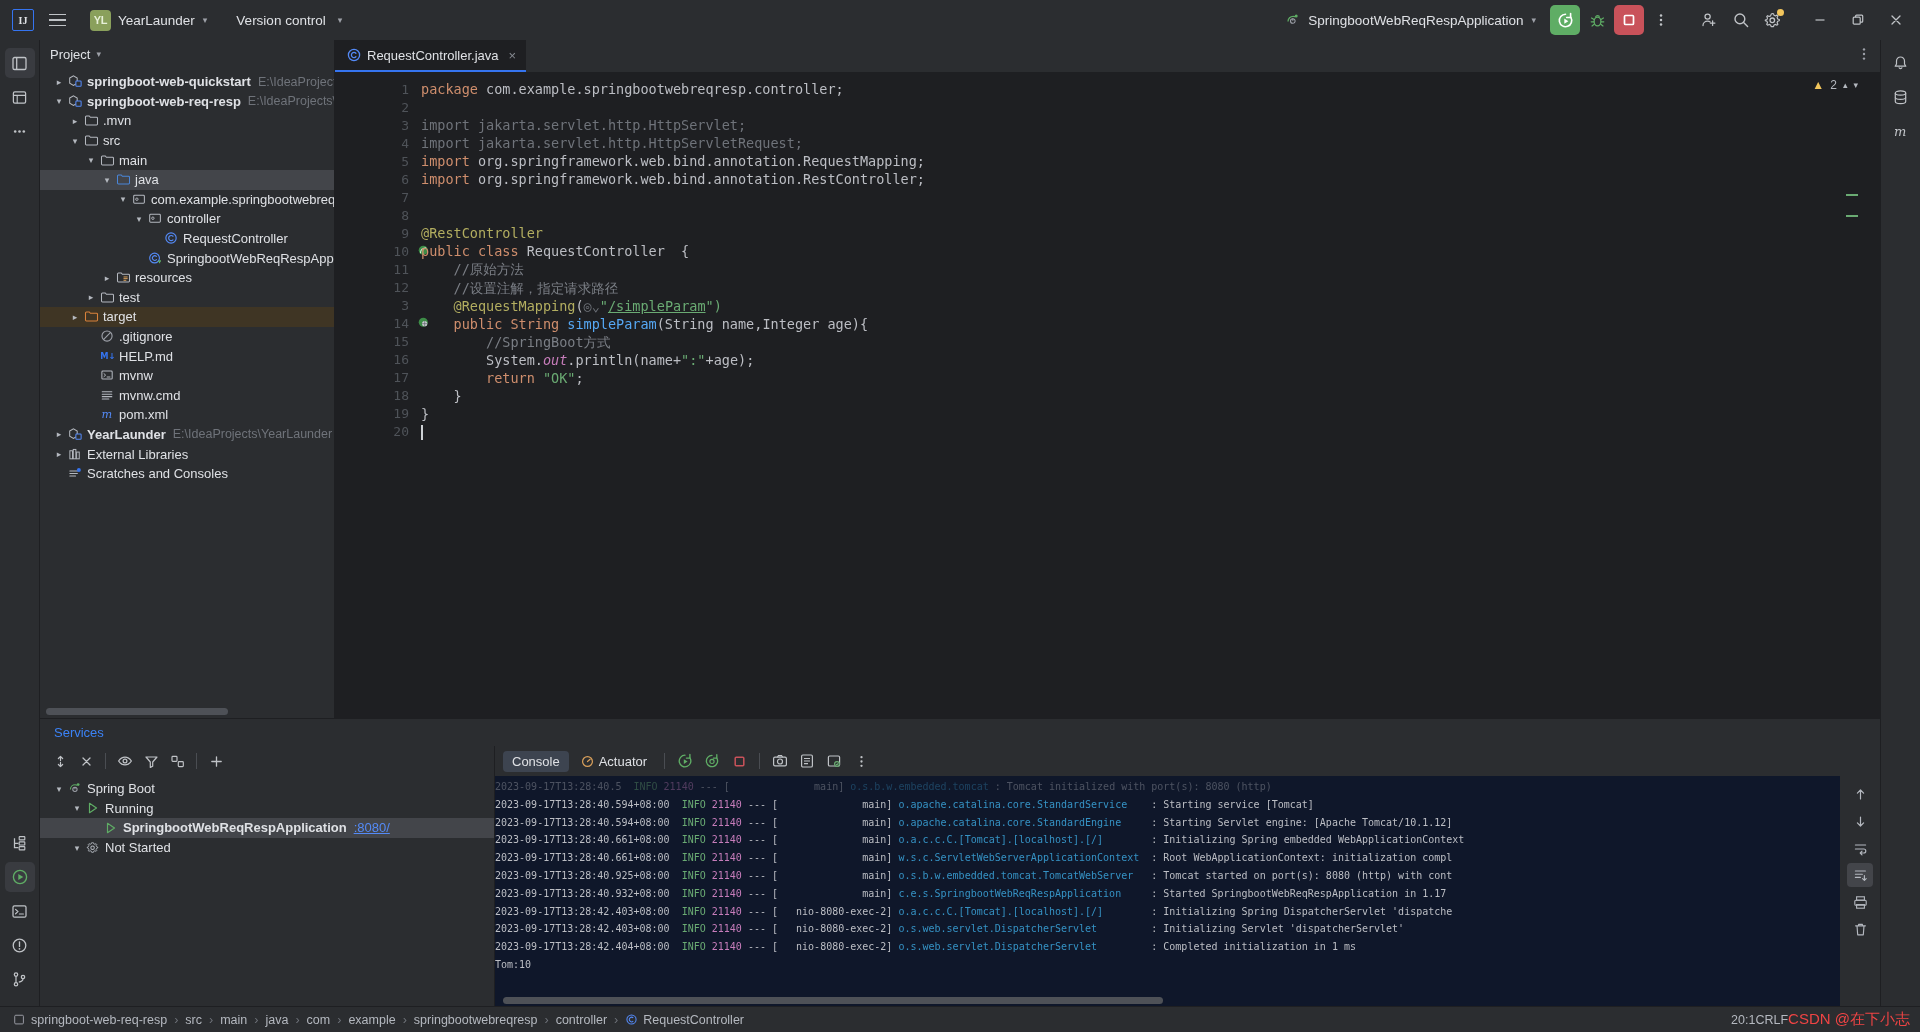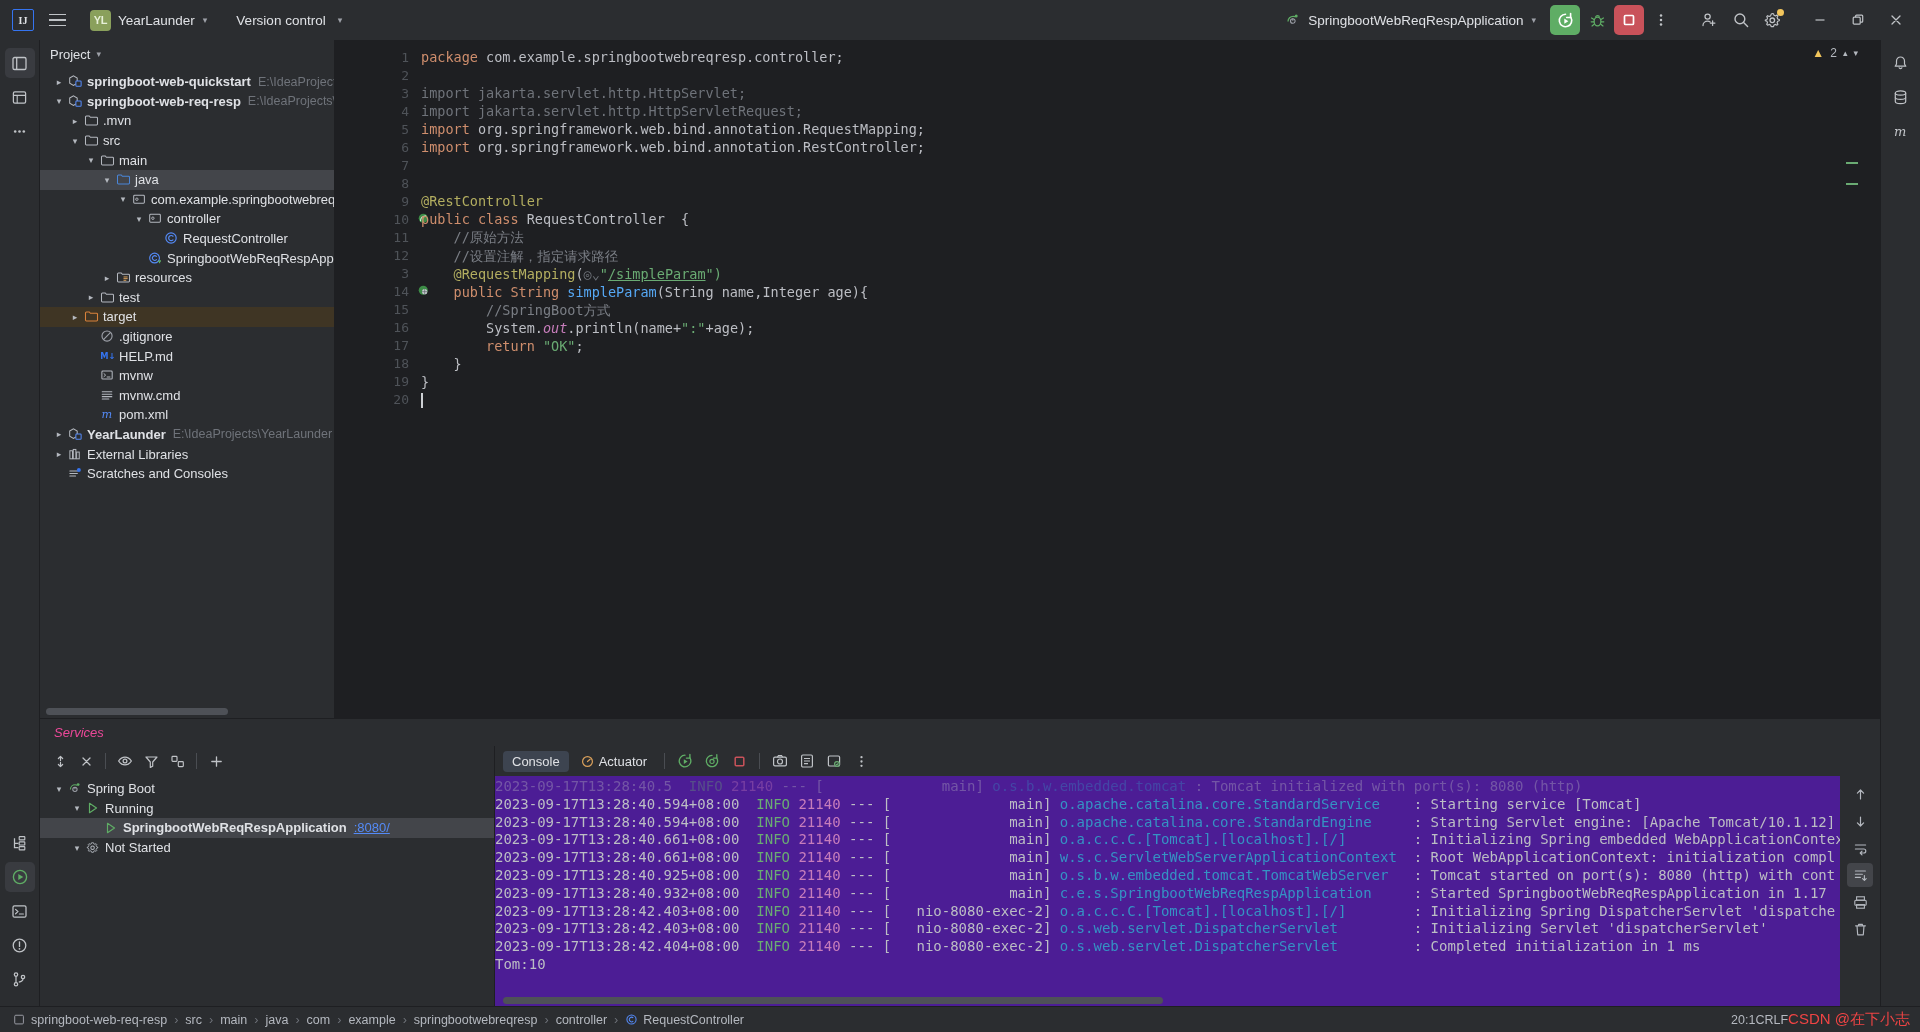--- a/index.html
+++ b/index.html
@@ -117,37 +117,37 @@
   .meth { color:#56a8f5; }
   .field { color:#c77dbb; font-style: italic; }
   .path-str { color:#6aab73; text-decoration: underline; }
   .caret { display:inline-block; width:1.5px; height:15px; background:#cdd0d4; vertical-align:-3px; }
   .warn-hdr { position:absolute; right:22px; top:6px; display:flex; align-items:center; gap:6px; font-size:12px; color:#b4b8bf; }
   .warn-tri { color:#f2c55c; font-size:12px; }
   .mini-mark { position:absolute; right:22px; width:12px; height:2px; background:#6aab73; }
 
   
   .services { height: 288px; flex:0 0 288px; background:#2b2d30; display:flex; flex-direction:column; border-top:1px solid #1e1f22;}
-  .svchdr { height: 27px; display:flex; align-items:center; padding:0 14px; font-size:13px; color:#ec4899;font-style:italic; }
+  .svchdr { height: 27px; display:flex; align-items:center; padding:0 14px; font-size:13px; color:#3b82f6; }
   .svcbody { flex:1; display:flex; min-height:0; }
   .svcleft { width:455px; flex:0 0 455px; display:flex; flex-direction:column; border-right:1px solid #1e1f22;}
   .svctoolbar { height: 30px; display:flex; align-items:center; gap:2px; padding-left: 8px; }
   .stbtn { width:24px; height:24px; display:flex; align-items:center; justify-content:center; border-radius:4px; cursor:pointer;}
   .sep { width:1px; height:16px; background:#4a4d52; margin:0 5px; }
   .svctree { flex:1; font-size:13px; padding-top: 3px; overflow:hidden; }
   .svcrow { height: 19.6px; display:flex; align-items:center; white-space:nowrap; cursor:pointer; }
   .svcrow.sel { background:#43454a; }
   .linkport { color:#548af7; text-decoration:underline; margin-left:7px; }
 
   .svcright { flex:1; display:flex; flex-direction:column; min-width:0; }
   .contoolbar { height:30px; display:flex; align-items:center; gap:3px; padding-left: 8px; }
   .ctab { font-size:13px; padding: 3px 9px; border-radius:4px; cursor:pointer; color:#dfe1e5; display:flex; align-items:center; gap:5px;}
   .ctab.active { background: #3d4450; }
   .console {
-    flex:1; background:#4c1d95; font-family:"DejaVu Sans Mono", monospace; font-size:14px;
+    flex:1; background:#0f172a; font-family:"DejaVu Sans Mono", monospace; font-size:10px;
     line-height:17.8px; overflow:hidden; position:relative; padding-top: 2px; white-space:pre;
   }
   .cl-ts { color:#bcbec4; }
   .cl-info { color:#6aab73; }
   .cl-pid { color:#c77dbb; }
   .cl-dash { color:#bcbec4; }
   .cl-thread { color:#bcbec4; }
   .cl-logger { color:#3592c4; }
   .cl-msg { color:#bcbec4; }
   .con-scroll-h { position:absolute; bottom:2px; left:8px; width:660px; height:7px; background:#4e5157; border-radius:4px;}
@@ -569,20 +569,37 @@
                     <circle cx="11.6" cy="4.2" r="2.1" fill="#3574f0"></circle>
                   </svg>
                 </span>
                 <span class="tlabel">Scratches and Consoles</span>
               </div>
               <div class="hscroll"></div>
             </div>
         </div>
 
         <div class="editor">
+          <div class="tabsbar">
+            <div class="etab">
+              <svg width="14" height="14" viewBox="0 0 14 14">
+                <circle cx="7" cy="7" r="5.6" stroke="#548af7" stroke-width="1.3" fill="none"></circle>
+                <path d="M8.9 5.2a2.6 2.6 0 1 0 0 3.6" stroke="#548af7" stroke-width="1.3" fill="none" stroke-linecap="round"></path>
+              </svg>
+              <span>RequestController.java</span>
+              <span class="tabclose">×</span>
+            </div>
+            <div class="tabs-kebab">
+              <svg width="16" height="16" viewBox="0 0 16 16">
+                <circle cx="8" cy="3.4" r="1.2" fill="#9da0a8"></circle>
+                  <circle cx="8" cy="8" r="1.2" fill="#9da0a8"></circle>
+                  <circle cx="8" cy="12.6" r="1.2" fill="#9da0a8"></circle>
+              </svg>
+            </div>
+          </div>
           <div class="edbody">
             <div class="gutter" id="editor-gutter">
                 <div class="gline">
                   <span>1</span>
                 </div>
                 <div class="gline">
                   <span>2</span>
                 </div>
                 <div class="gline">
                   <span>3</span>

